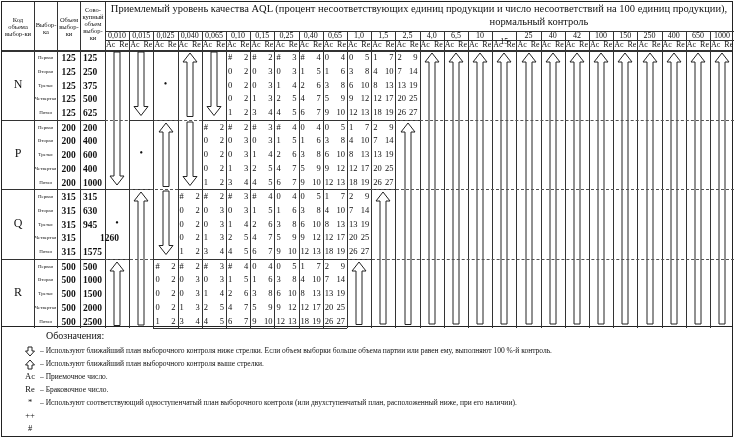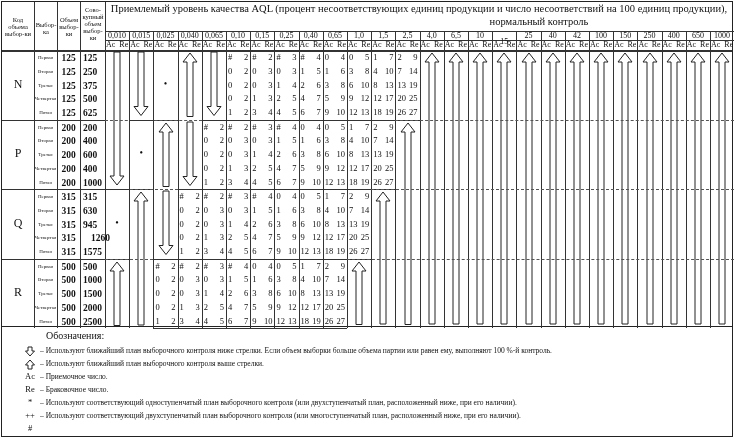--- a/index.html
+++ b/index.html
@@ -656,21 +656,21 @@
       <div class="num" style="left:55px;top:188px;width:23px;">315</div>
       <div class="num" style="left:78px;top:188px;width:25px;text-align:left;padding-left:3px;box-sizing:border-box;">315</div>
       <div class="stage" style="left:32px;top:201.8px;width:23px;">Вторая</div>
       <div class="num" style="left:55px;top:201.8px;width:23px;">315</div>
       <div class="num" style="left:78px;top:201.8px;width:25px;text-align:left;padding-left:3px;box-sizing:border-box;">630</div>
       <div class="stage" style="left:32px;top:215.6px;width:23px;">Третья</div>
       <div class="num" style="left:55px;top:215.6px;width:23px;">315</div>
       <div class="num" style="left:78px;top:215.6px;width:25px;text-align:left;padding-left:3px;box-sizing:border-box;">945</div>
       <div class="stage" style="left:32px;top:229.4px;width:23px;">Четвертая</div>
       <div class="num" style="left:55px;top:229.4px;width:23px;">315</div>
-      <div class="num" style="left:78px;top:229.4px;width:25px;text-align:left;padding-left:11px;box-sizing:border-box;">1260</div>
+      <div class="num" style="left:78px;top:229.4px;width:25px;text-align:left;padding-left:20px;box-sizing:border-box;">1260</div>
       <div class="stage" style="left:32px;top:243.2px;width:23px;">Пятая</div>
       <div class="num" style="left:55px;top:243.2px;width:23px;">315</div>
       <div class="num" style="left:78px;top:243.2px;width:25px;text-align:left;padding-left:3px;box-sizing:border-box;">1575</div>
       <div class="hl" style="left:175.6px;top:187px;width:24.2px;"></div>
       <div class="hl" style="left:175.6px;top:256.5px;width:24.2px;"></div>
       <div class="cellv" style="left:175.6px;top:188px;width:24.2px;">
         <span>#</span>
         <span>2</span>
       </div>
       <div class="cellv" style="left:175.6px;top:201.8px;width:24.2px;">
@@ -1083,19 +1083,18 @@
       <div class="lg-row" style="top:56px;">
         <span class="lg-sym">Re</span>
         <span class="lg-txt">– Браковочное число.</span>
       </div>
       <div class="lg-row" style="top:69px;">
         <span class="lg-sym">*</span>
         <span class="lg-txt">– Используют соответствующий одноступенчатый план выборочного контроля (или двухступенчатый план, расположенный ниже, при его наличии).</span>
       </div>
       <div class="lg-row" style="top:82px;">
         <span class="lg-sym">++</span>
-        <span class="lg-txt">– Используют соответствующий двухступенчатый план выборочного контроля  (или многоступенчатый план, расположенный ниже, при его наличии).</span>
       </div>
       <div class="lg-row" style="top:95px;">
         <span class="lg-sym">#</span>
       </div>
     </div>
 </div>
 
 </body></html>

